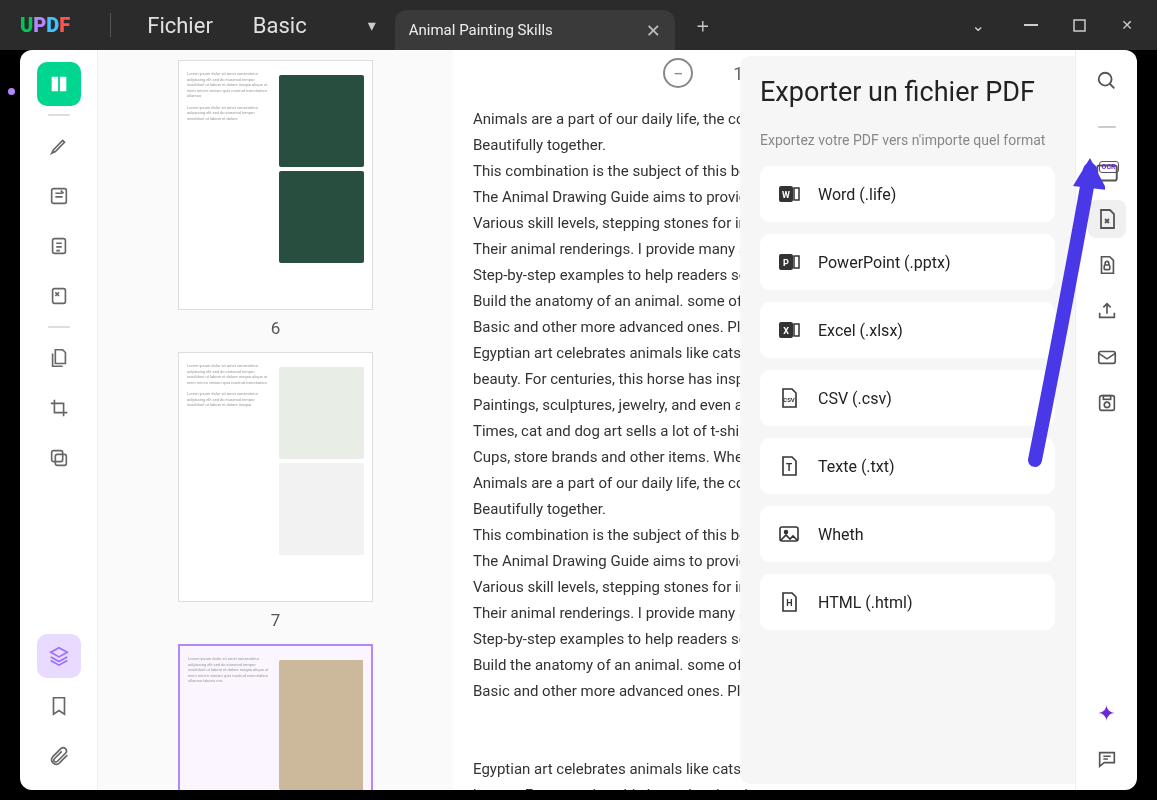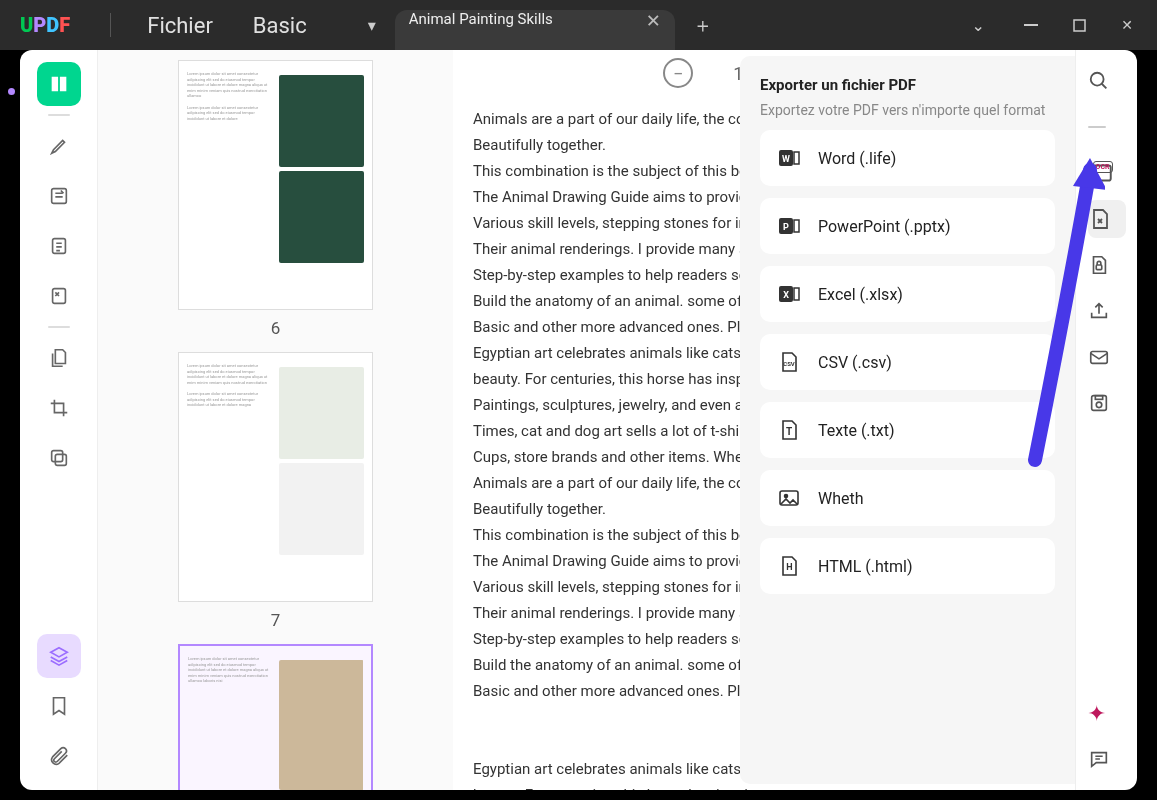--- a/index.html
+++ b/index.html
@@ -4,21 +4,21 @@
 <style>
 *{margin:0;padding:0;box-sizing:border-box;font-family:-apple-system,BlinkMacSystemFont,"Segoe UI",Roboto,sans-serif}
 body{width:1157px;height:800px;background:#000;overflow:hidden;position:relative}
 .titlebar{height:50px;background:#2b2b2b;display:flex;align-items:center;padding:0 10px;gap:8px}
 .logo{display:flex;gap:-2px;font-weight:900;font-size:20px;margin:0 20px 0 10px}
 .logo span:nth-child(1){color:#00c853}.logo span:nth-child(2){color:#b388ff}.logo span:nth-child(3){color:#40c4ff}.logo span:nth-child(4){color:#ff5252}
 .tb-sep{width:1px;height:24px;background:#555;margin:0 12px}
 .menu-item{color:#e0e0e0;font-size:22px;padding:8px 16px;cursor:pointer}
 .tab-spacer{width:18px}
 .tab-dropdown{width:30px;height:30px;display:flex;align-items:center;justify-content:center;color:#ccc;cursor:pointer}
-.tab{background:#3a3a3a;border-radius:12px 12px 0 0;height:40px;margin-top:10px;padding:0 14px;display:flex;align-items:flex-start;gap:4px;color:#eee;font-size:15px;min-width:280px}
+.tab{background:#3a3a3a;border-radius:12px 12px 0 0;height:40px;margin-top:10px;padding:0 14px;display:flex;align-items:center;gap:4px;color:#eee;font-size:15px;min-width:280px}
 .tab-close{font-size:18px;color:#bbb;cursor:pointer;margin-left:auto}
 .new-tab{width:40px;display:flex;align-items:center;justify-content:center;color:#ccc;font-size:20px;cursor:pointer}
 .tb-grow{flex:1}
 .tb-chev{color:#ccc;font-size:16px;padding:0 18px;cursor:pointer}
 .login-btn{background:#3c3c3c;border-radius:8px;padding:6px 16px;display:flex;align-items:center;gap:10px;color:#eee;font-size:15px;cursor:pointer}
 .avatar{width:22px;height:22px;border-radius:50%;background:#b388ff}
 .win-ctrl{width:40px;height:36px;display:flex;align-items:center;justify-content:center;color:#ccc;font-size:14px;cursor:pointer}
 .app-body{position:absolute;top:50px;left:20px;right:20px;bottom:10px;background:#fff;border-radius:12px;display:flex;overflow:hidden}
 .left-tools{width:78px;border-right:1px solid #eee;display:flex;flex-direction:column;align-items:center;padding:12px 0;gap:6px}
 .tool{width:44px;height:44px;border-radius:10px;display:flex;align-items:center;justify-content:center;cursor:pointer;color:#666}
@@ -35,30 +35,30 @@
 .thumb-img.horse{background:#ccb89a}
 .thumb-num{font-size:17px;color:#555;margin-bottom:14px}
 .main{flex:1;display:flex;flex-direction:column;position:relative}
 .zoom-row{height:46px;display:flex;align-items:center;justify-content:center;gap:40px;padding:6px 0}
 .zoom-btn{width:30px;height:30px;border:2px solid #888;border-radius:50%;display:flex;align-items:center;justify-content:center;color:#888;font-size:18px;cursor:pointer}
 .zoom-val{font-size:18px;color:#666;display:flex;align-items:center;gap:12px}
 .zoom-chev{font-size:12px;color:#999}
 .content{flex:1;padding:10px 20px;font-size:15px;line-height:26px;color:#333;overflow:hidden}
 .content p{margin-bottom:0}
 .right-tools{width:62px;border-left:1px solid #eee;display:flex;flex-direction:column;align-items:center;padding:12px 0;gap:8px}
-.rtool{width:38px;height:38px;display:flex;align-items:center;color:#be185d;cursor:pointer;border-radius:8px}
+.rtool{width:38px;height:38px;display:flex;align-items:center;justify-content:center;color:#6d28d9;cursor:pointer;border-radius:8px}
 .rtool.active{background:#f0f0f0}
 .rtool .dash{width:18px;height:2px;background:#ccc;border-radius:2px}
 .ocr-badge{font-size:7px;font-weight:bold;border:1.5px solid #555;border-radius:3px;padding:1px 2px;position:absolute;top:1px;right:1px}
 .rtool-inner{position:relative;width:26px;height:26px}
 .ai-icon{font-size:22px}
 .right-tools .spacer{flex:1}
 .export-panel{position:absolute;top:6px;right:0;width:335px;bottom:6px;background:#f6f6f6;border-radius:10px 0 0 10px;padding:20px;overflow-y:auto}
-.export-title{font-size:15px;font-weight:700;color:#222;margin-bottom:8px}
-.export-sub{font-size:14px;color:#888;margin-bottom:12px}
+.export-title{font-size:27px;font-weight:400;color:#222;margin-bottom:24px}
+.export-sub{font-size:14px;color:#888;margin-bottom:18px}
 .export-item{background:#fff;border-radius:10px;height:56px;margin-bottom:12px;display:flex;align-items:center;padding:0 16px;gap:16px;cursor:pointer;font-size:16px;color:#222}
 .fmt-icon{width:26px;height:26px;display:flex;align-items:center;justify-content:center}
 .arrow{position:absolute;top:150px;right:52px;pointer-events:none}
 .dot-ind{position:absolute;left:8px;top:88px;width:7px;height:7px;border-radius:50%;background:#b388ff}
 svg{display:block}
 </style>
 </head>
 <body>
 
 <div class="dot-ind"></div>

